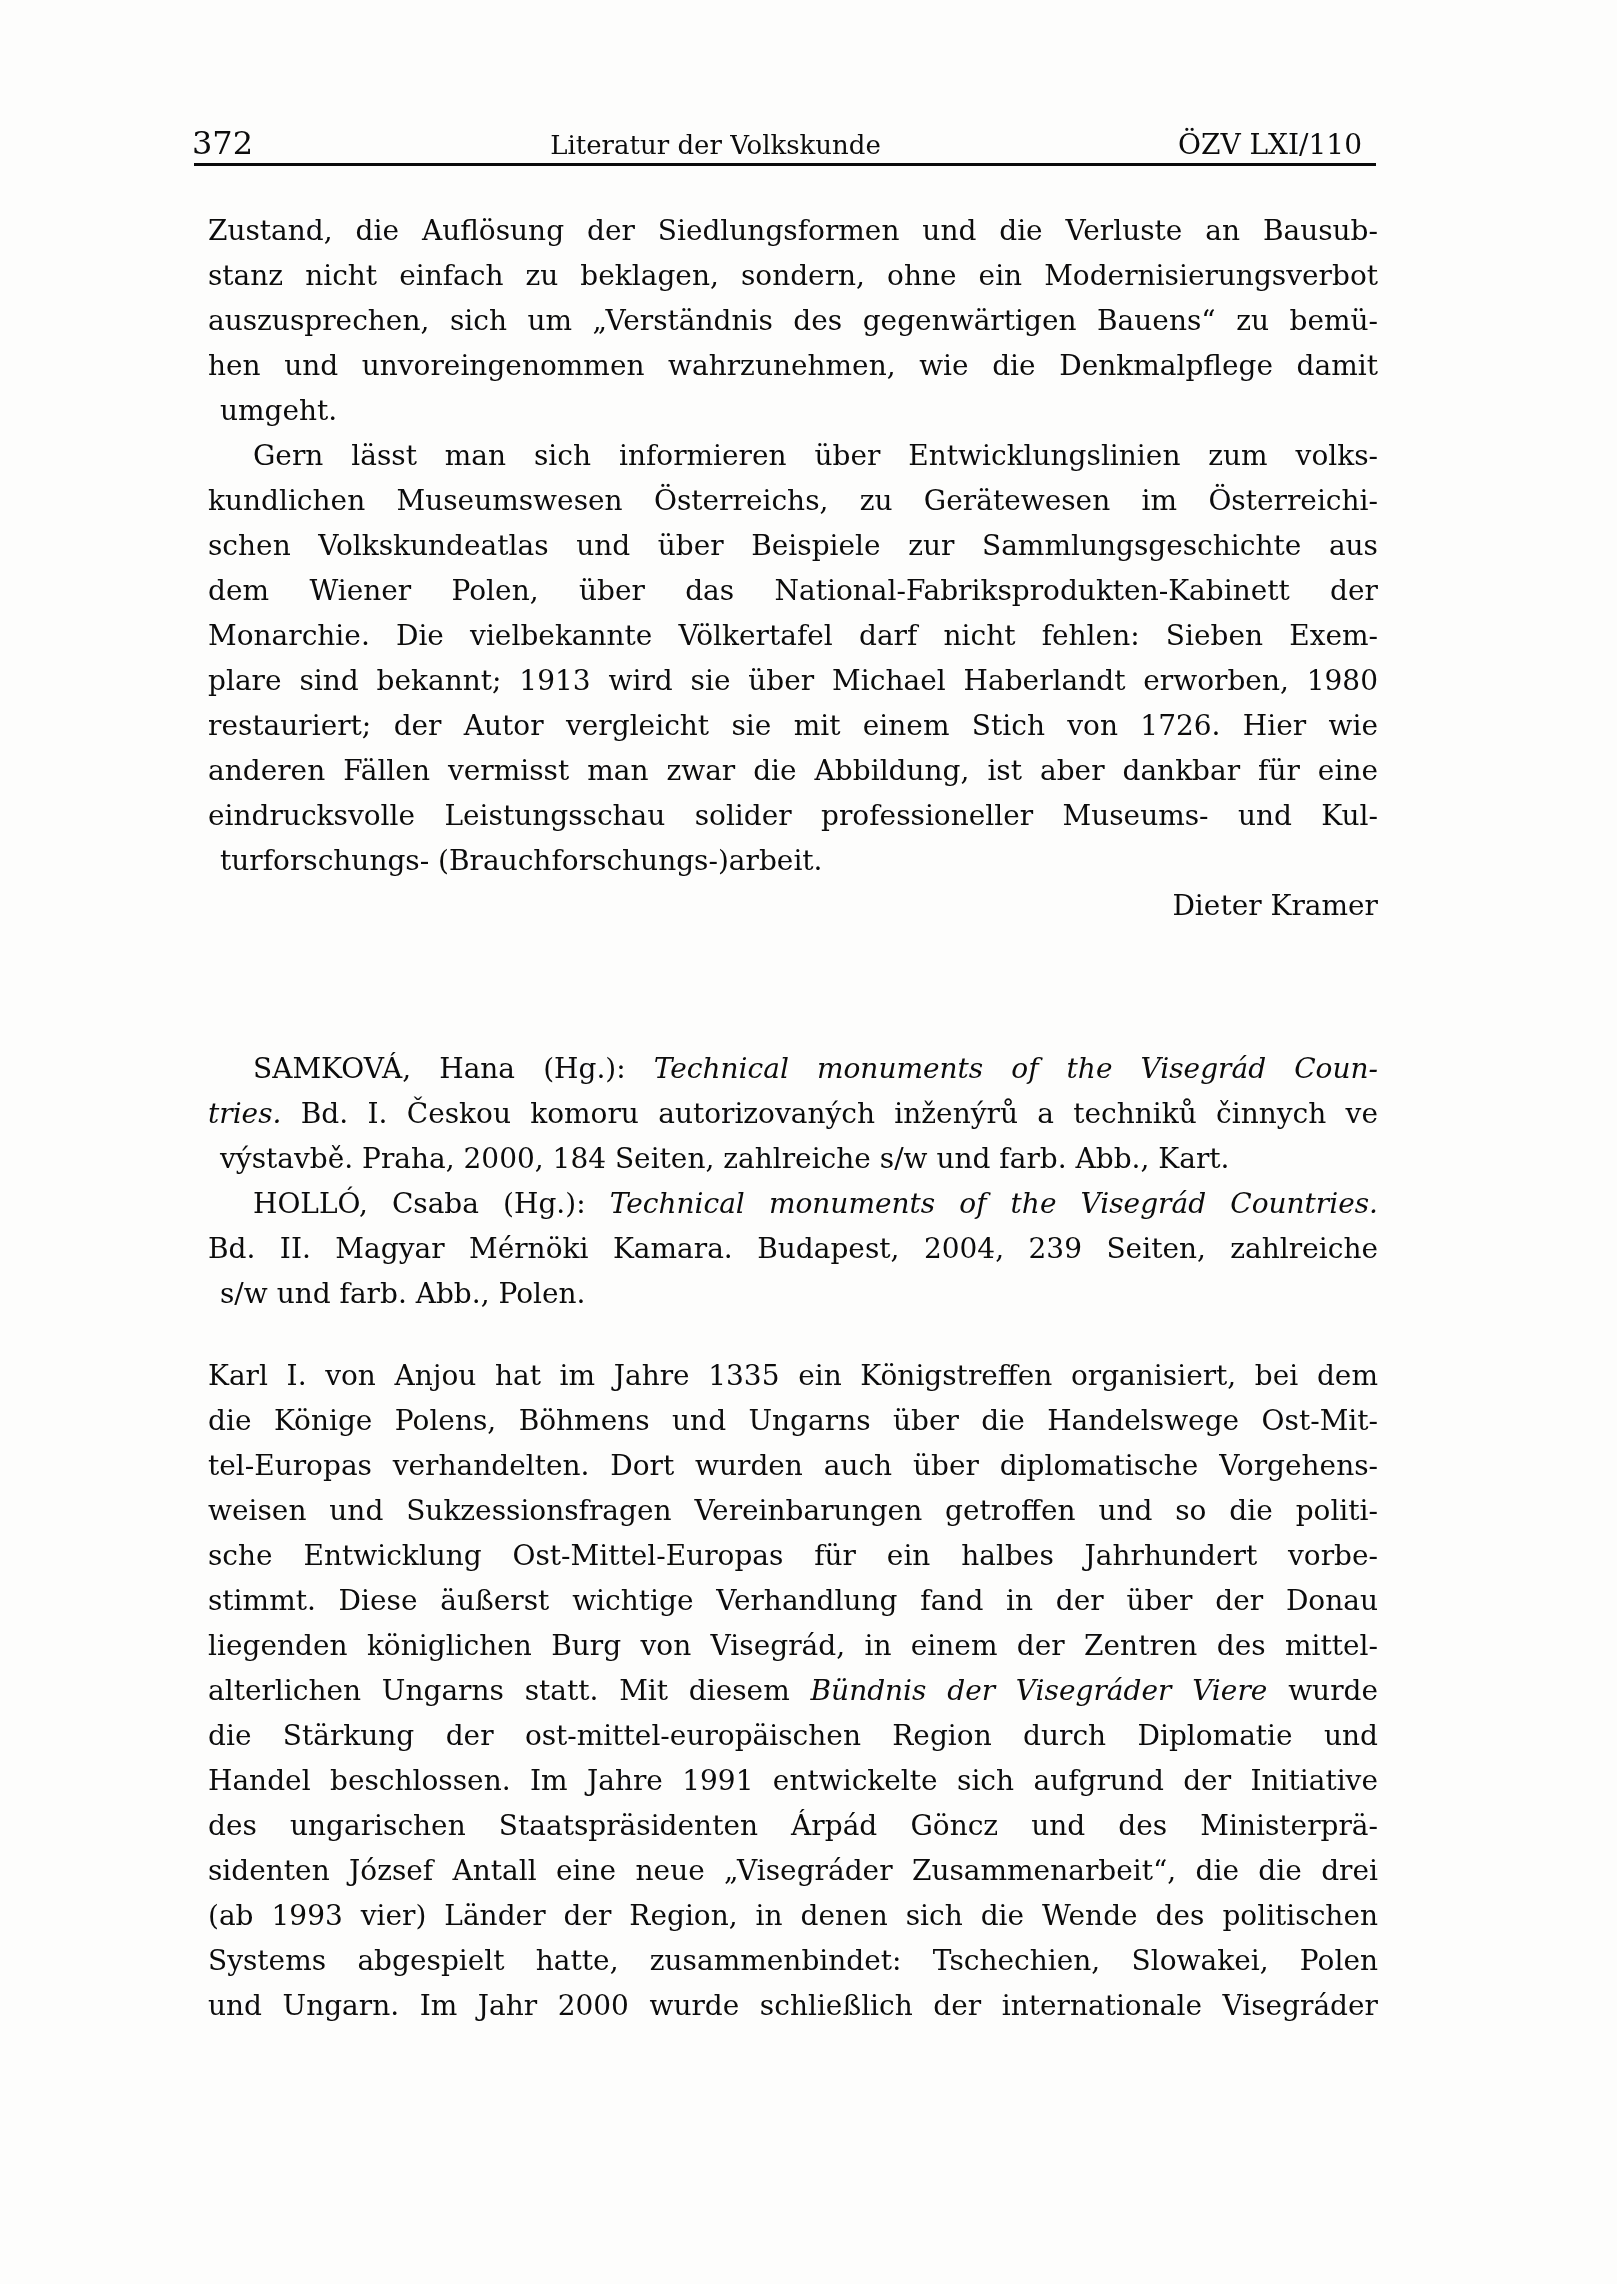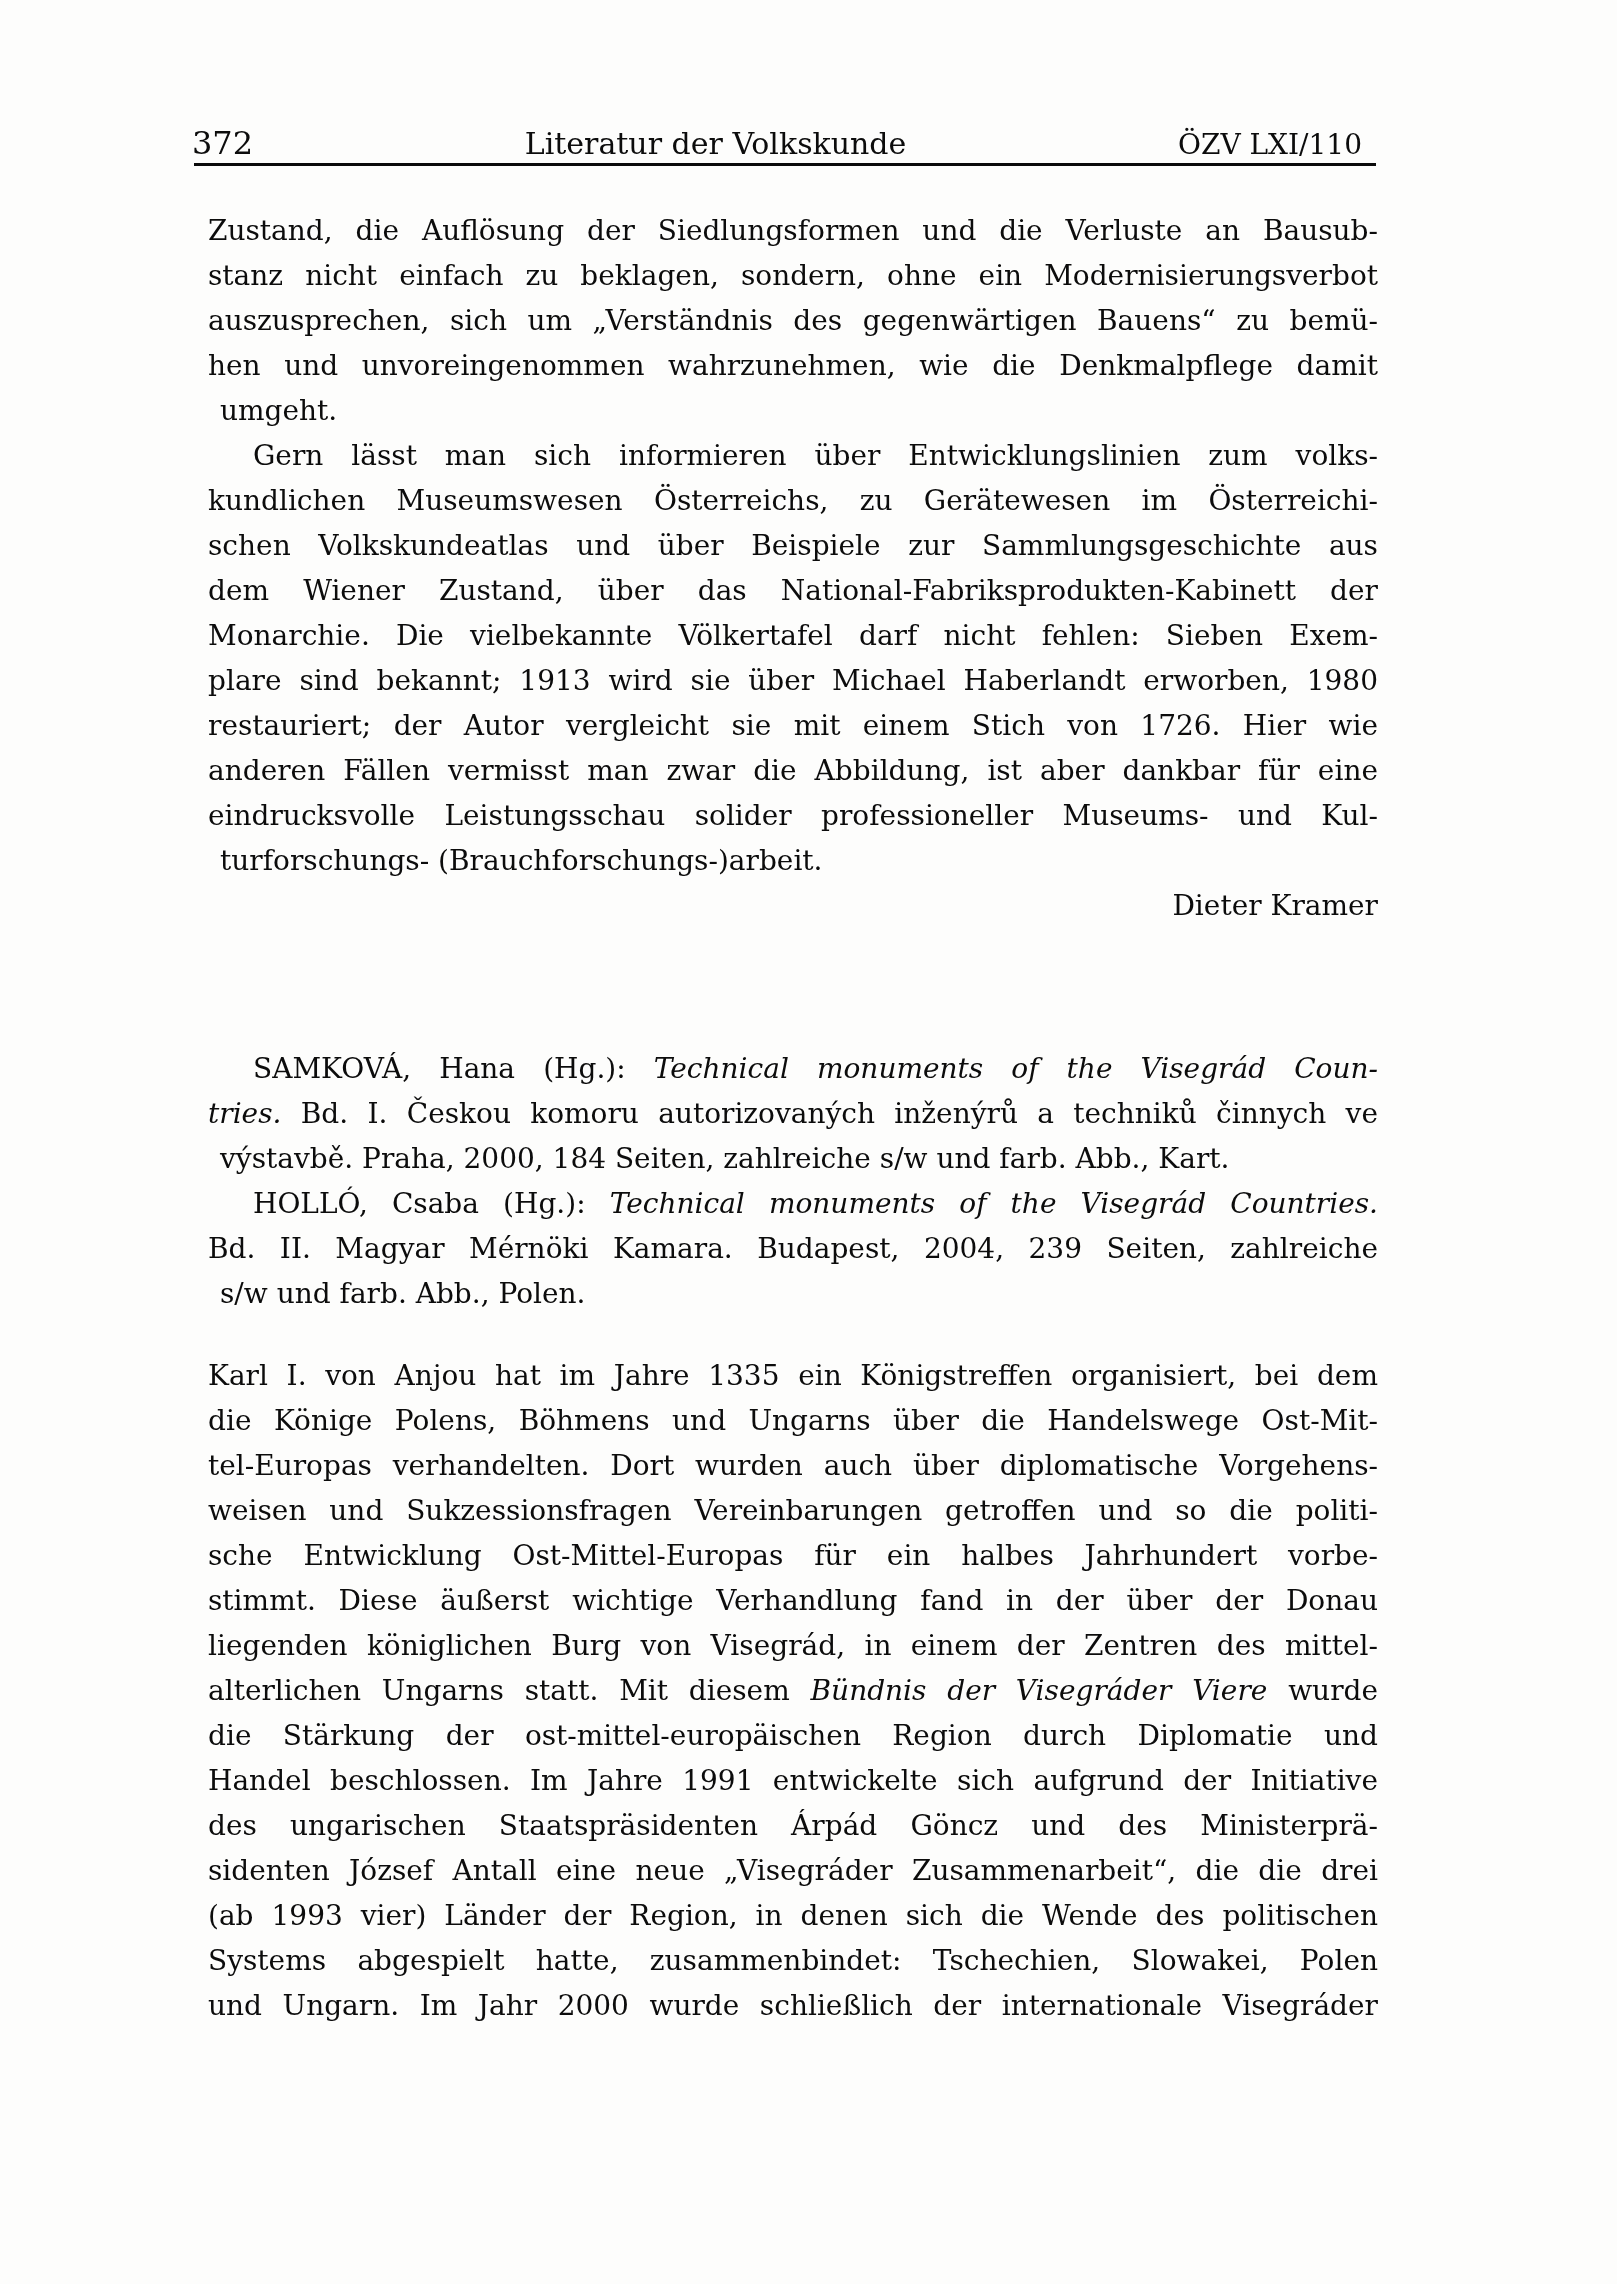--- a/index.html
+++ b/index.html
@@ -10,21 +10,21 @@
     background:#fdfdfc;
     color:#0c0c0c;
     font-family:"DejaVu Serif","Liberation Serif",serif;
     overflow:hidden;
   }
   .header{
     position:absolute;top:105px;left:192px;width:1170px;
     display:flex;justify-content:space-between;align-items:baseline;
   }
   .page-number{font-size:32px;line-height:1;}
-  .running-title{font-size:30px;line-height:1;}
+  .running-title{font-size:26px;line-height:1;}
   .issue-ref{font-size:28px;line-height:1;margin-top:26px;}
   .rule{
     position:absolute;top:163px;left:194px;width:1182px;height:3.2px;
     background:#0a0a0a;
   }
   .body{
     position:absolute;top:208px;left:208px;width:1170px;
     font-size:28px;
   }
   .para{margin:0;}
@@ -54,21 +54,21 @@
         <div class="line"><span>Zustand, die Auflösung der Siedlungsformen und die Verluste an Bausub-</span></div>
         <div class="line"><span>stanz nicht einfach zu beklagen, sondern, ohne ein Modernisierungsverbot</span></div>
         <div class="line"><span>auszusprechen, sich um „Verständnis des gegenwärtigen Bauens“ zu bemü-</span></div>
         <div class="line"><span>hen und unvoreingenommen wahrzunehmen, wie die Denkmalpflege damit</span></div>
         <div class="line endline"><span>umgeht.</span></div>
       </div>
       <div class="para">
         <div class="line indent"><span>Gern lässt man sich informieren über Entwicklungslinien zum volks-</span></div>
         <div class="line"><span>kundlichen Museumswesen Österreichs, zu Gerätewesen im Österreichi-</span></div>
         <div class="line"><span>schen Volkskundeatlas und über Beispiele zur Sammlungsgeschichte aus</span></div>
-        <div class="line"><span>dem Wiener Zustand, über das National-Fabriksprodukten-Kabinett der</span></div>
+        <div class="line"><span>dem Wiener Polen, über das National-Fabriksprodukten-Kabinett der</span></div>
         <div class="line"><span>Monarchie. Die vielbekannte Völkertafel darf nicht fehlen: Sieben Exem-</span></div>
         <div class="line"><span>plare sind bekannt; 1913 wird sie über Michael Haberlandt erworben, 1980</span></div>
         <div class="line"><span>restauriert; der Autor vergleicht sie mit einem Stich von 1726. Hier wie</span></div>
         <div class="line"><span>anderen Fällen vermisst man zwar die Abbildung, ist aber dankbar für eine</span></div>
         <div class="line"><span>eindrucksvolle Leistungsschau solider professioneller Museums- und Kul-</span></div>
         <div class="line endline"><span>turforschungs- (Brauchforschungs-)arbeit.</span></div>
       </div>
       <div class="line signature">Dieter Kramer</div>
       <div style="height: 118px;"></div>
       <div class="para">

